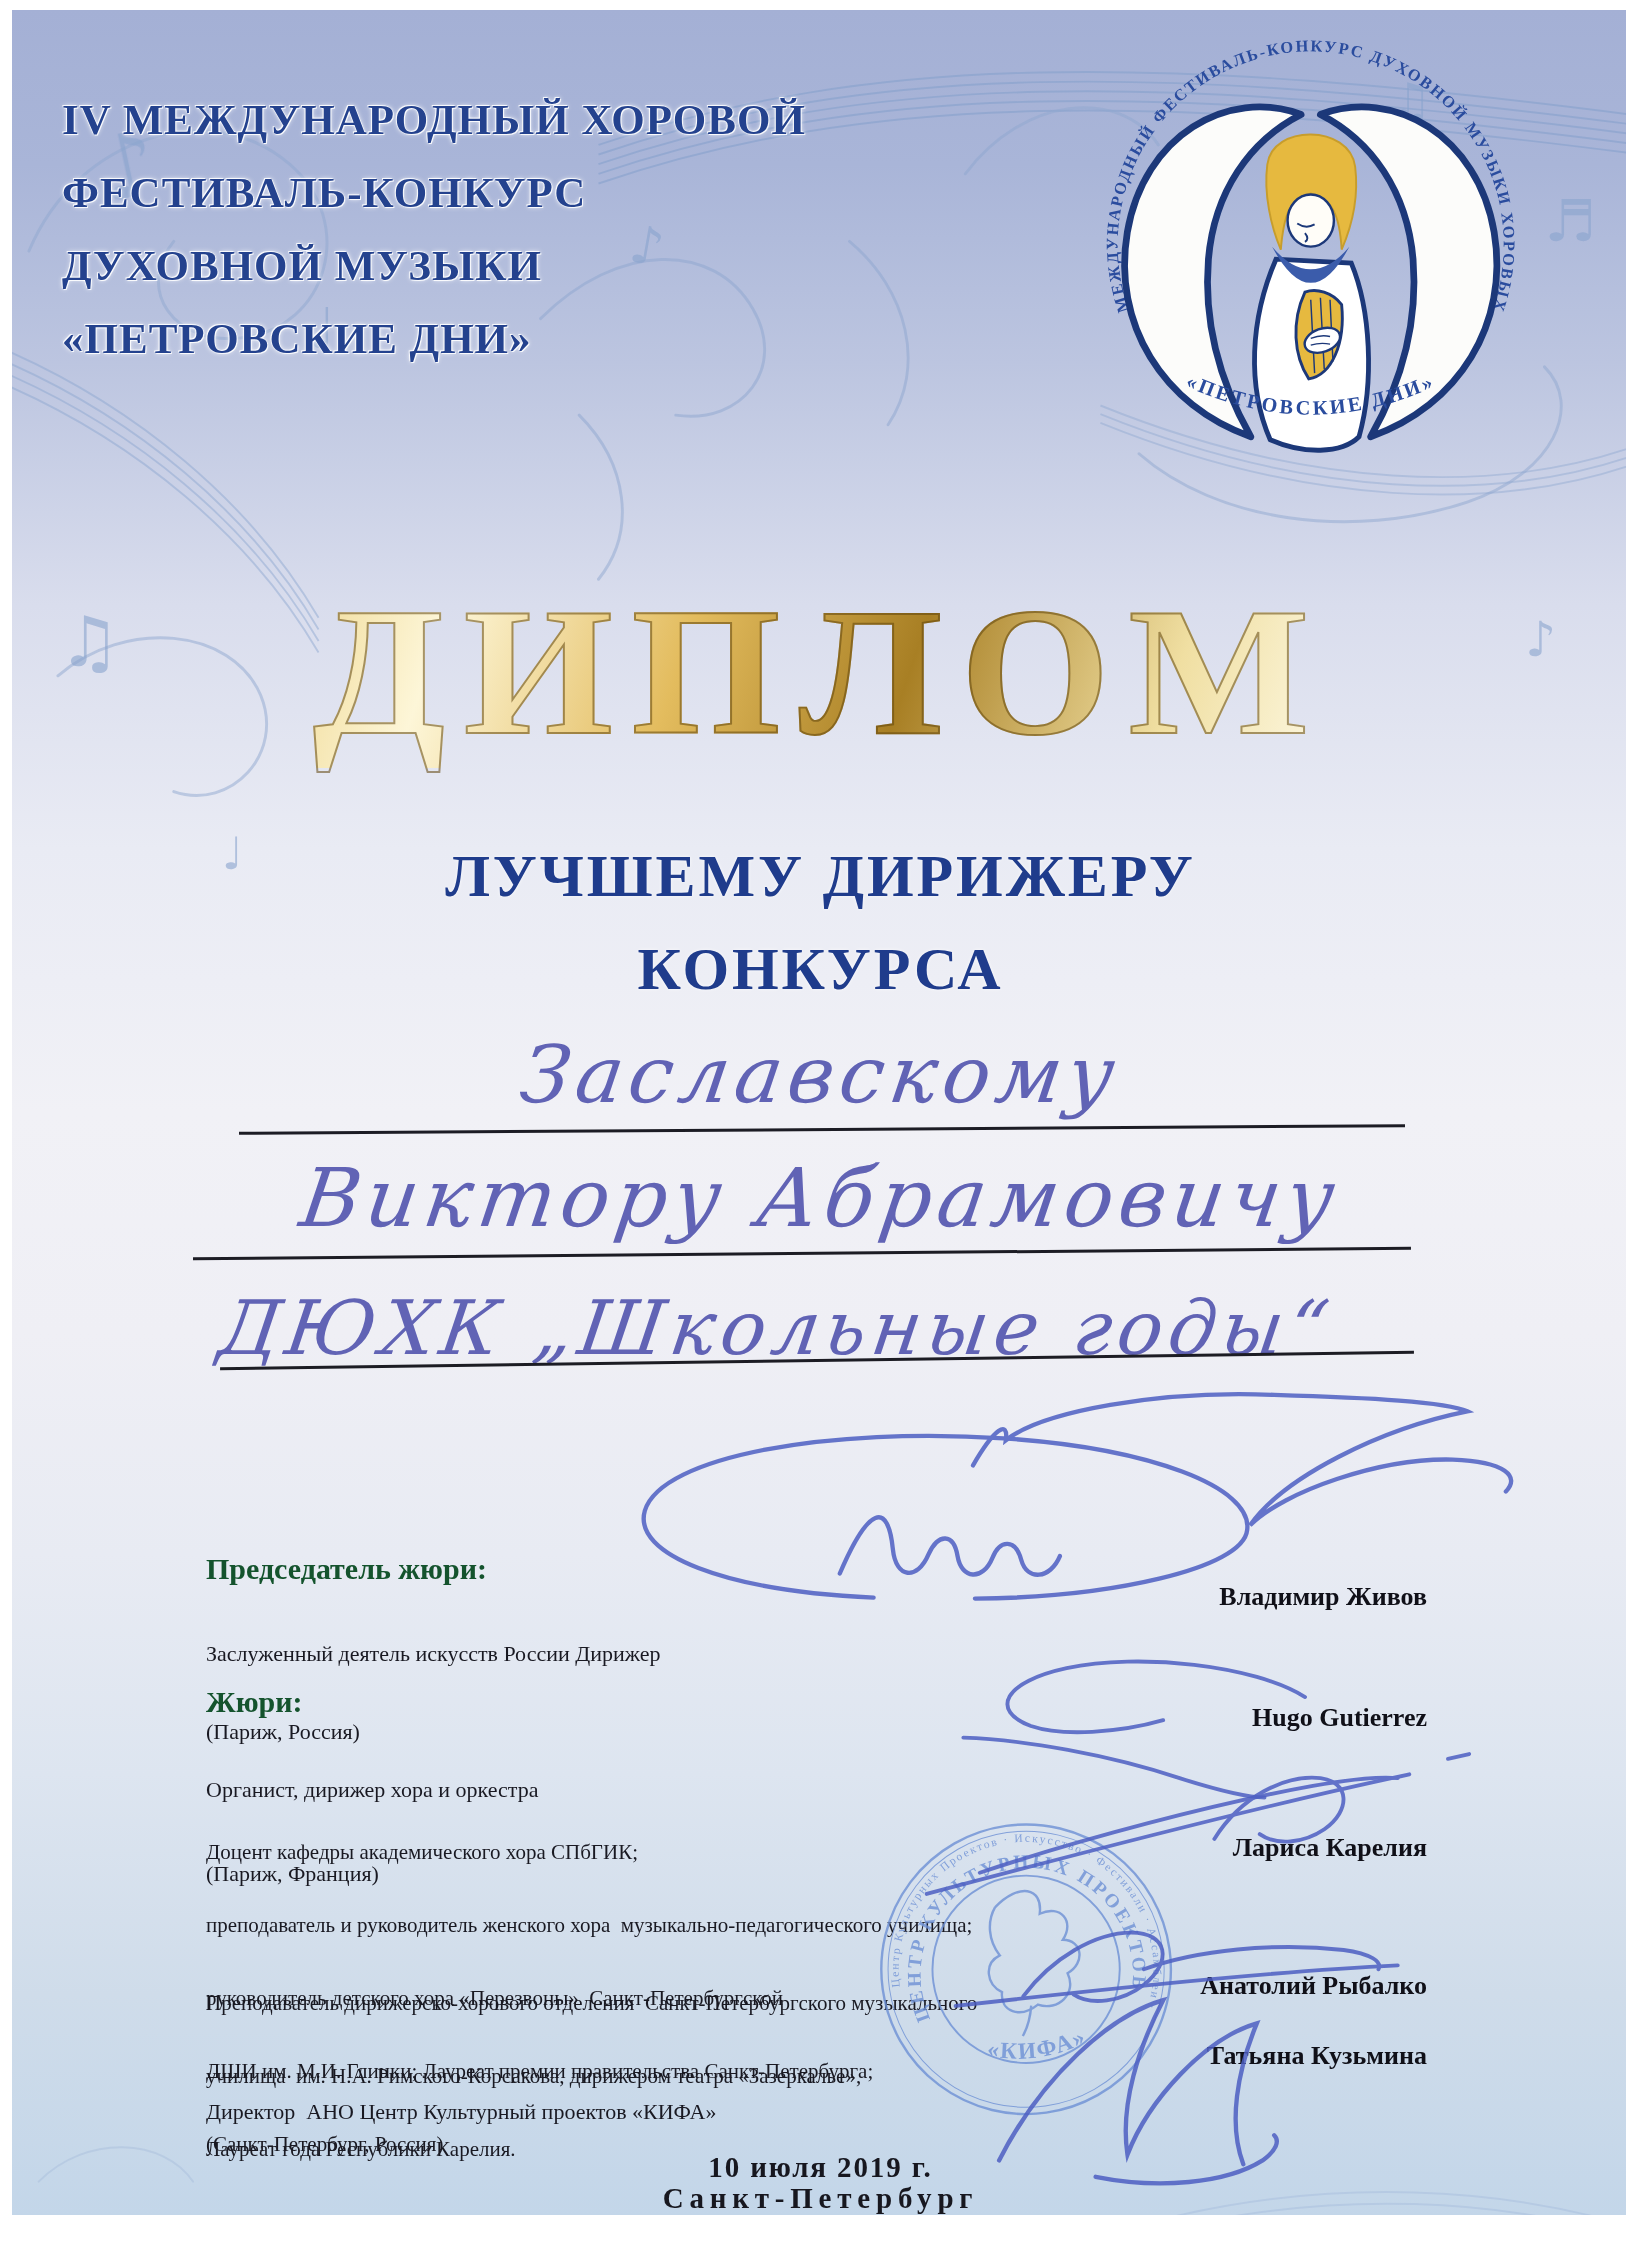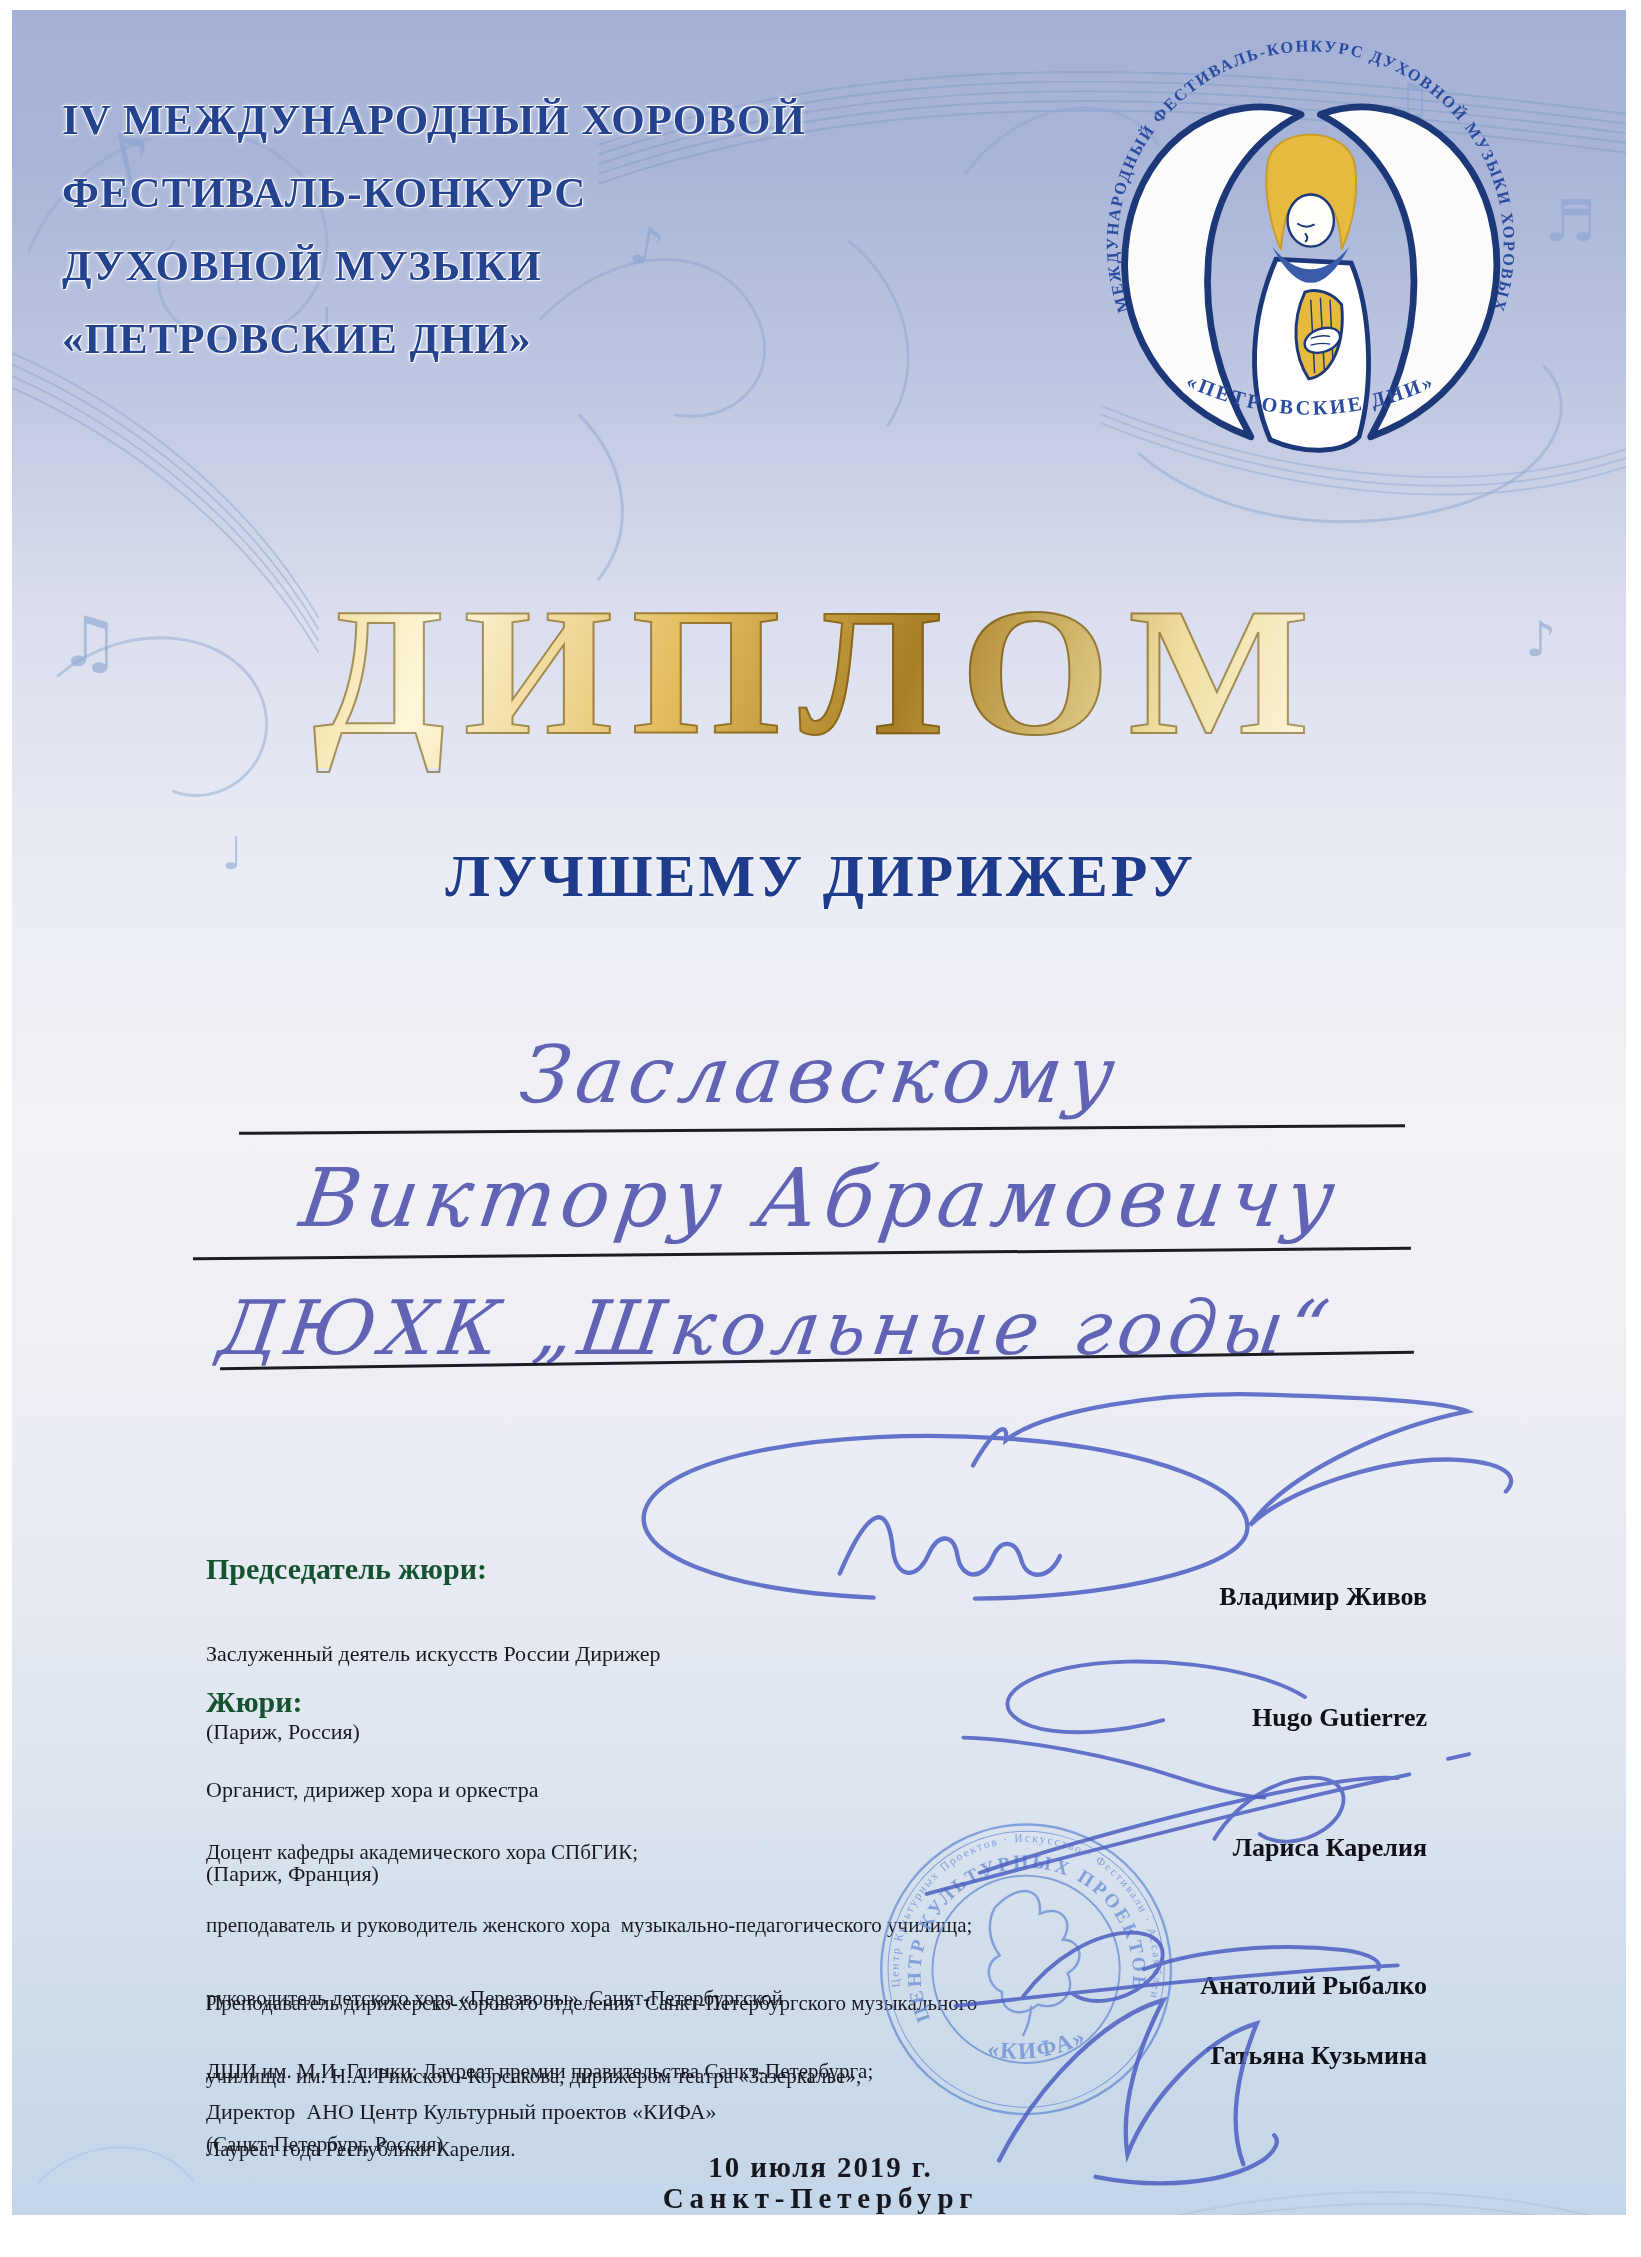--- a/index.html
+++ b/index.html
@@ -138,20 +138,21 @@
       <path d="M 1358 350 q 10 -4 20 -2 M 1358 357 q 10 -3 20 -1" stroke="#1c3879" stroke-width="1.5" fill="none"></path>
     </g>
     <text font-family="Liberation Serif, serif" font-weight="bold" font-size="21" fill="#2a4c9e" letter-spacing="3" text-anchor="middle">
       <textPath href="#logoBottomArc" startOffset="50%">«ПЕТРОВСКИЕ ДНИ»</textPath>
     </text>
   </svg>
 
   <div class="abs title">ДИПЛОМ</div>
 
   <div class="abs award award1">ЛУЧШЕМУ ДИРИЖЕРУ</div>
+  <div class="abs award award2">КОНКУРСА</div>
 
   <div class="abs hw hw1">Заславскому</div>
   <div class="abs rule rule1"></div>
   <div class="abs hw hw2">Виктору Абрамовичу</div>
   <div class="abs rule rule2"></div>
   <div class="abs hw hw3">ДЮХК „Школьные годы“</div>
   <div class="abs rule rule3"></div>
 
   <div class="abs jlabel" style="top:1552px">Председатель жюри:</div>
   <div class="abs jdesc lh27" style="top:1589px">

